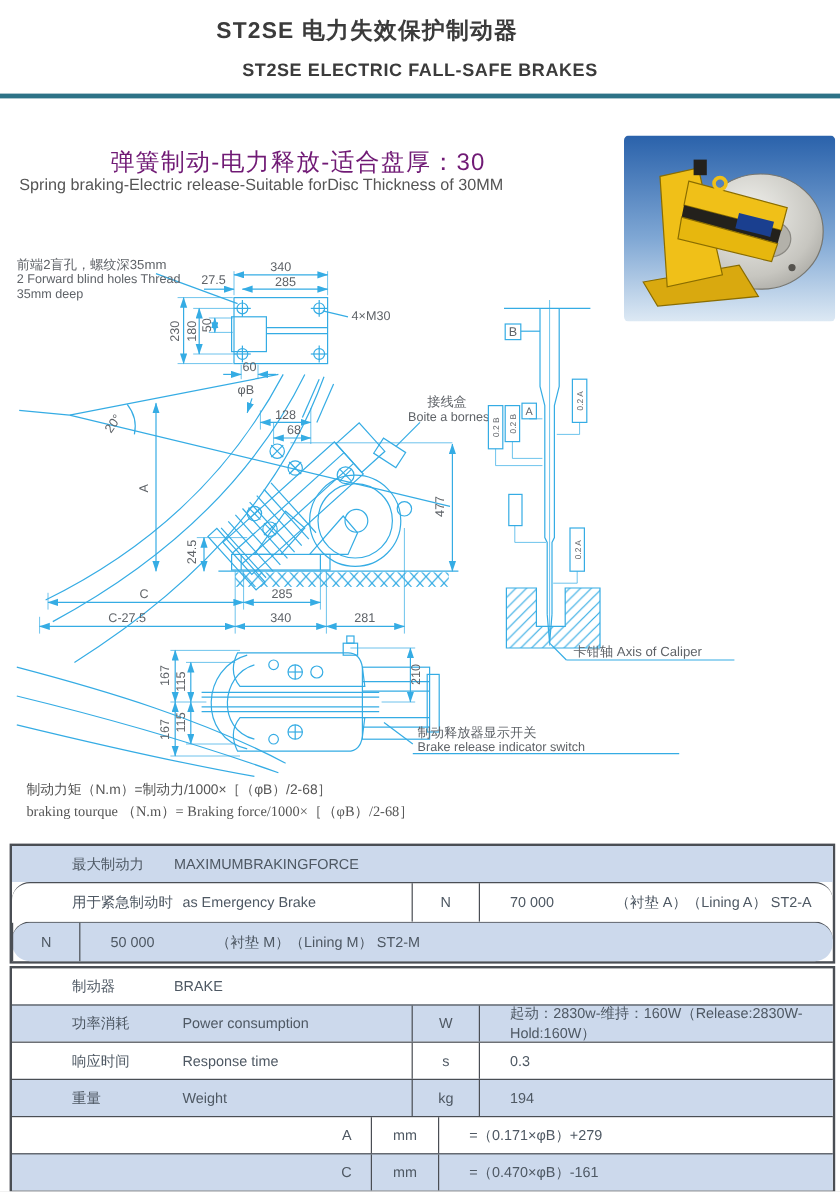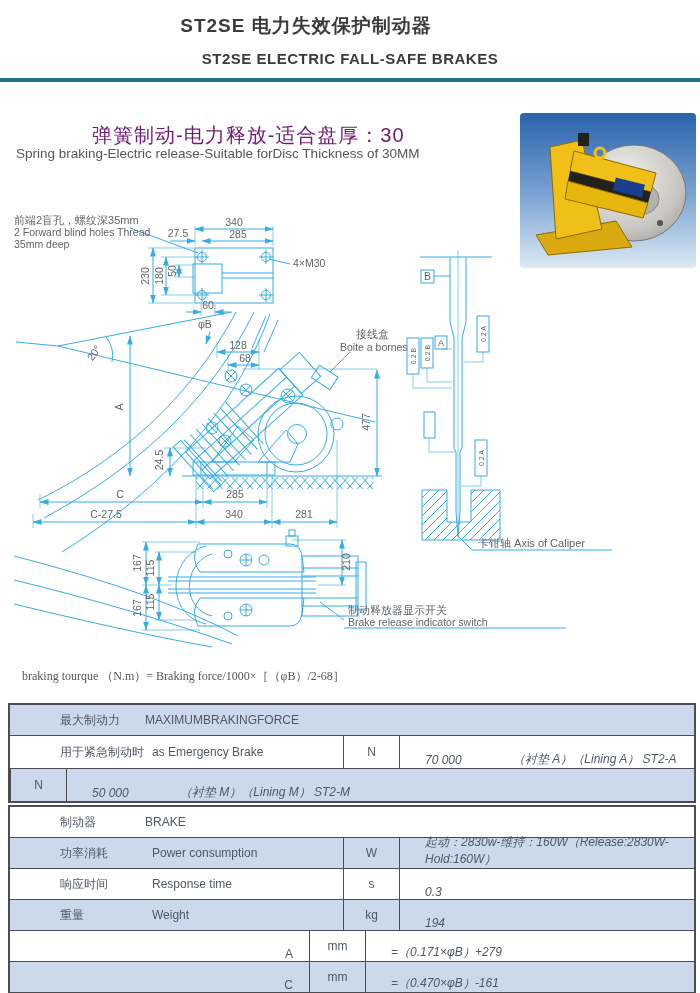--- a/index.html
+++ b/index.html
@@ -16,34 +16,34 @@
   .photo{top:113px;left:520px;width:176px;height:155px;}
   .drawing{top:200px;left:0;width:700px;height:448px;}
   .formula{left:22px;font-size:11.5px;color:#555;}
   .f1{top:651px;}
   .f2{top:668px;font-family:"Liberation Serif",serif;font-size:12px;}
 
   .tbl{position:absolute;left:8px;width:684px;border:2px solid #4a4e54;background:#fff;
        font-size:12px;color:#4e5863;}
   .t1{top:703px;}
   .t2{top:805px;}
-  .row{display:flex;align-items:flex-end;border-top:1.5px solid #4a4e54;}
+  .row{display:flex;align-items:center;border-top:1.5px solid #4a4e54;}
   .row:first-child{border-top:none;}
   .row.blue{background:#ccd9ec;}
   .c-label{width:283px;padding-left:50px;display:flex;align-items:center;position:relative;height:100%;}
   .c-label .cn{display:inline-block;width:92px;}
   .c-unit{width:55px;text-align:center;border-left:1.5px solid #4a4e54;border-right:1.5px solid #4a4e54;
           align-self:stretch;display:flex;align-items:center;justify-content:center;}
-  .c-val{flex:1;padding-left:25px;display:flex;align-items:center;font-style:italic;}
+  .c-val{flex:1;padding-left:25px;display:flex;align-items:center;}
   .c-val .v{display:inline-block;min-width:88px;}
   .hdr .c-label{width:100%;}
   .hdr .cn{width:85px;}
   .letter{width:283px;text-align:right;padding-right:16px;}
   .r30{height:30px;}
-  .r32{height:32px;}
+  .r32{height:32px;border-radius:15px;}
 
   svg text{fill:#5f6368;font-size:10.5px;font-family:"Liberation Sans",sans-serif;}
   svg text.cjk{font-size:11px;}
   .ln{fill:none;stroke:#35ace4;stroke-width:1;}
   .thin{fill:none;stroke:#35ace4;stroke-width:.6;}
 </style>
 </head>
 <body>
 
 <div id="page">
@@ -345,20 +345,21 @@
       <text transform="rotate(-90 141 408)" x="141" y="408" text-anchor="middle">167</text>
       <text transform="rotate(-90 350 362)" x="350" y="362" text-anchor="middle">210</text>
 
       <line class="ln" x1="320" y1="402" x2="344" y2="420"></line>
       <line class="ln" x1="344" y1="428" x2="566" y2="428"></line>
       <text class="cjk" x="348" y="414">制动释放器显示开关</text>
       <text x="348" y="426">Brake release indicator switch</text>
     </g>
   </svg>
 
+  <div class="abs formula f1">制动力矩（N.m）=制动力/1000×［（φB）/2-68］</div>
   <div class="abs formula f2">braking tourque （N.m）= Braking force/1000×［（φB）/2-68］</div>
 
   <div class="tbl t1">
     <div class="row hdr blue r30">
       <div class="c-label">
         <span class="cn">最大制动力</span>
         <span>MAXIMUMBRAKINGFORCE</span>
       </div>
     </div>
     <div class="row r32">

